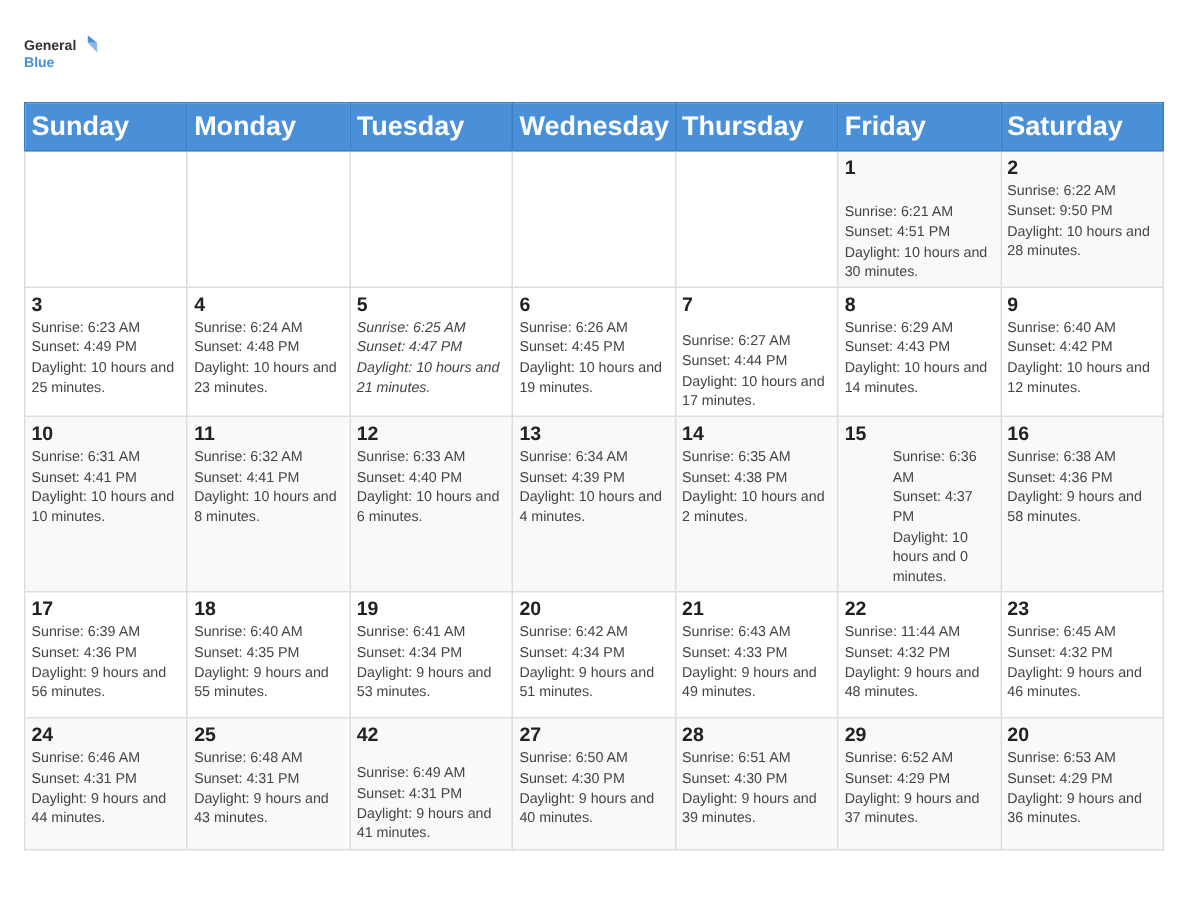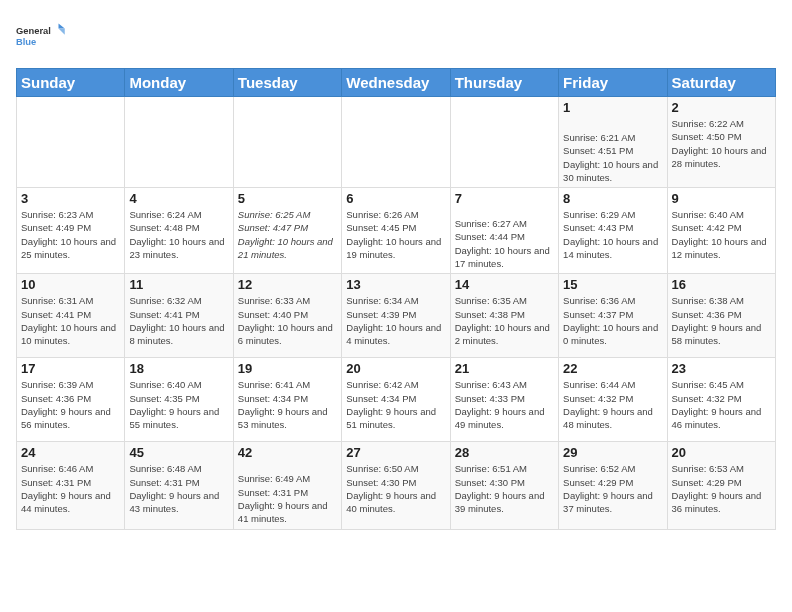--- a/index.html
+++ b/index.html
@@ -34,21 +34,21 @@
       color: #555;
     }
     table {
       width: 100%;
       border-collapse: collapse;
       table-layout: fixed;
     }
     thead tr th {
       background: #4a90d9;
       color: #fff;
-      font-size: 15px;
+      font-size: 18px;
       font-weight: bold;
       padding: 5px 4px;
       text-align: left;
       border: 1px solid #3a7fc1;
     }
     tbody tr td {
       border: 1px solid #ddd;
       vertical-align: top;
       padding: 3px 4px;
       font-size: 10px;
@@ -115,21 +115,21 @@
         <td class="empty-cell"></td>
         <td>
           <span class="day-number">1</span>
           <div class="day-info" style="white-space: pre-line; margin-top: 16px;">Sunrise: 6:21 AM
 Sunset: 4:51 PM
 Daylight: 10 hours and 30 minutes.</div>
         </td>
         <td>
           <span class="day-number">2</span>
           <div class="day-info" style="white-space: pre-line;">Sunrise: 6:22 AM
-Sunset: 4:50 PM
+Sunset: 9:50 PM
 Daylight: 10 hours and 28 minutes.</div>
         </td>
       </tr>
       <tr>
         <td>
           <span class="day-number">3</span>
           <div class="day-info" style="white-space: pre-line;">Sunrise: 6:23 AM
 Sunset: 4:49 PM
 Daylight: 10 hours and 25 minutes.</div>
         </td>
@@ -196,21 +196,21 @@
 Daylight: 10 hours and 4 minutes.</div>
         </td>
         <td>
           <span class="day-number">14</span>
           <div class="day-info" style="white-space: pre-line;">Sunrise: 6:35 AM
 Sunset: 4:38 PM
 Daylight: 10 hours and 2 minutes.</div>
         </td>
         <td>
           <span class="day-number">15</span>
-          <div class="day-info" style="white-space: pre-line;">Sunrise: 6:36 AM
+          <div class="day-info" style="white-space: pre-line; margin-left: 32px;">Sunrise: 6:36 AM
 Sunset: 4:37 PM
 Daylight: 10 hours and 0 minutes.</div>
         </td>
         <td>
           <span class="day-number">16</span>
           <div class="day-info" style="white-space: pre-line;">Sunrise: 6:38 AM
 Sunset: 4:36 PM
 Daylight: 9 hours and 58 minutes.</div>
         </td>
       </tr>
@@ -240,40 +240,40 @@
 Daylight: 9 hours and 51 minutes.</div>
         </td>
         <td>
           <span class="day-number">21</span>
           <div class="day-info" style="white-space: pre-line;">Sunrise: 6:43 AM
 Sunset: 4:33 PM
 Daylight: 9 hours and 49 minutes.</div>
         </td>
         <td>
           <span class="day-number">22</span>
-          <div class="day-info" style="white-space: pre-line;">Sunrise: 6:44 AM
+          <div class="day-info" style="white-space: pre-line;">Sunrise: 11:44 AM
 Sunset: 4:32 PM
 Daylight: 9 hours and 48 minutes.</div>
         </td>
         <td>
           <span class="day-number">23</span>
           <div class="day-info" style="white-space: pre-line;">Sunrise: 6:45 AM
 Sunset: 4:32 PM
 Daylight: 9 hours and 46 minutes.</div>
         </td>
       </tr>
       <tr>
         <td>
           <span class="day-number">24</span>
           <div class="day-info" style="white-space: pre-line;">Sunrise: 6:46 AM
 Sunset: 4:31 PM
 Daylight: 9 hours and 44 minutes.</div>
         </td>
         <td>
-          <span class="day-number">45</span>
+          <span class="day-number">25</span>
           <div class="day-info" style="white-space: pre-line;">Sunrise: 6:48 AM
 Sunset: 4:31 PM
 Daylight: 9 hours and 43 minutes.</div>
         </td>
         <td>
           <span class="day-number">42</span>
           <div class="day-info" style="white-space: pre-line; margin-top: 12px;">Sunrise: 6:49 AM
 Sunset: 4:31 PM
 Daylight: 9 hours and 41 minutes.</div>
         </td>

